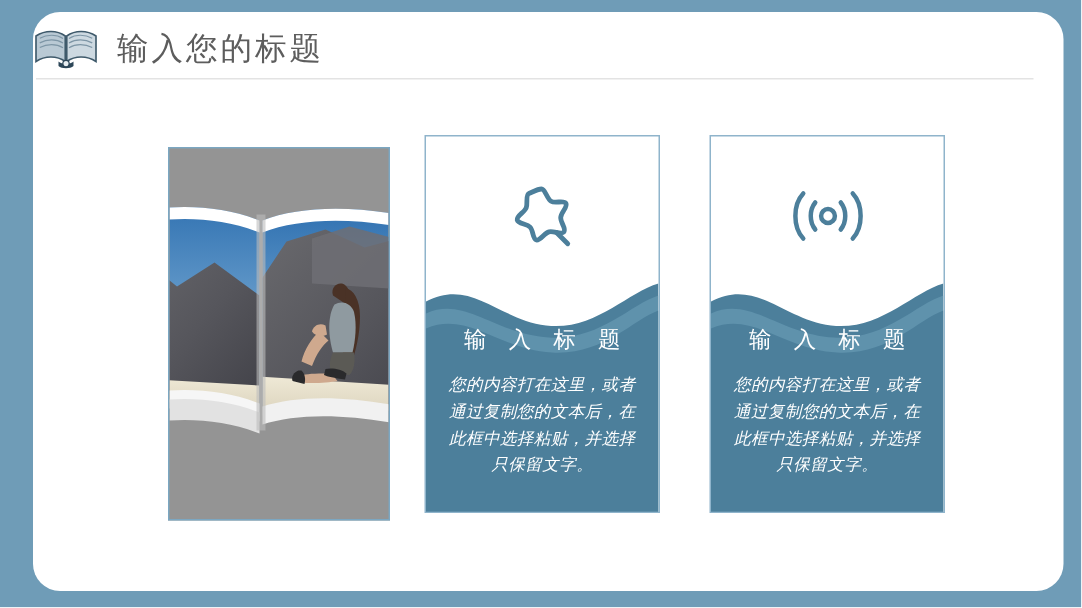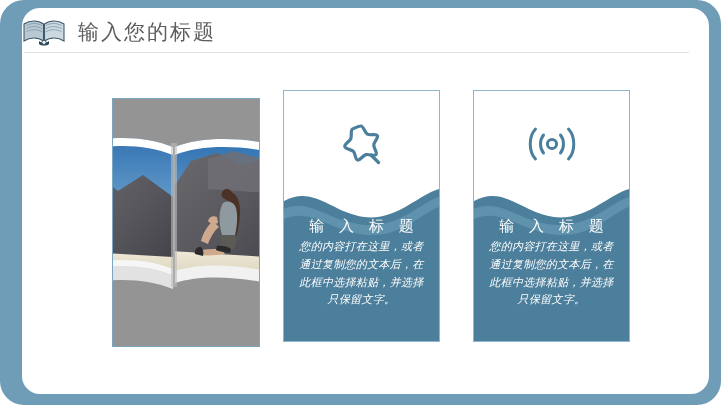--- a/index.html
+++ b/index.html
@@ -14,21 +14,20 @@
     overflow: hidden;
   }
 
   
   .slide {
     position: relative;
     width: 721px;
     height: 405px;
     background: #ffffff;
     overflow: hidden;
-    border-radius: 24px;
   }
   .frame-band {
     position: absolute;
     left: 0; top: 0;
     width: 721px; height: 405px;
     background: #6f9cb7;
   }
   .frame-inner {
     position: absolute;
     left: 22px;
@@ -124,21 +123,21 @@
     width: 100%;
     padding: 0 10px;
     box-sizing: border-box;
     text-align: center;
   }
   .card-title {
     font-size: 15px;
     color: #ffffff;
     letter-spacing: 5px;
     font-family: "DejaVu Serif", "Liberation Serif", serif;
-    margin-bottom: 2px;
+    margin-bottom: 13px;
     text-indent: 5px;
   }
   .card-text {
     font-size: 11px;
     color: #ffffff;
     line-height: 1.62;
     letter-spacing: 0.3px;
     text-align: center;
     font-style: italic;
   }

